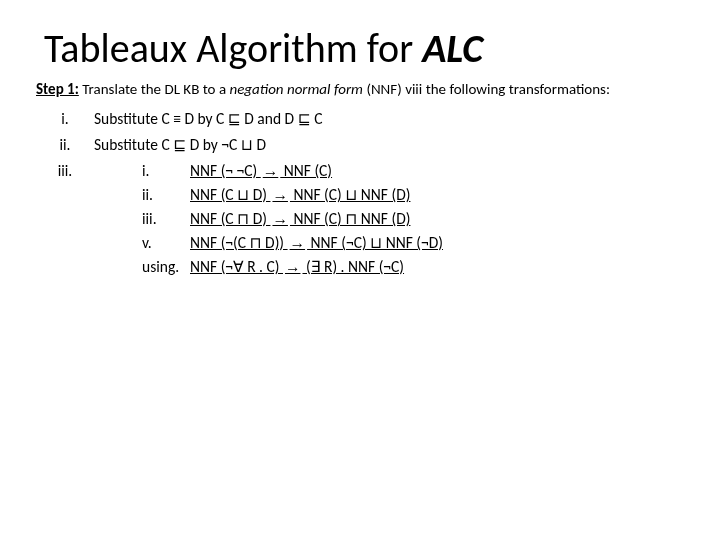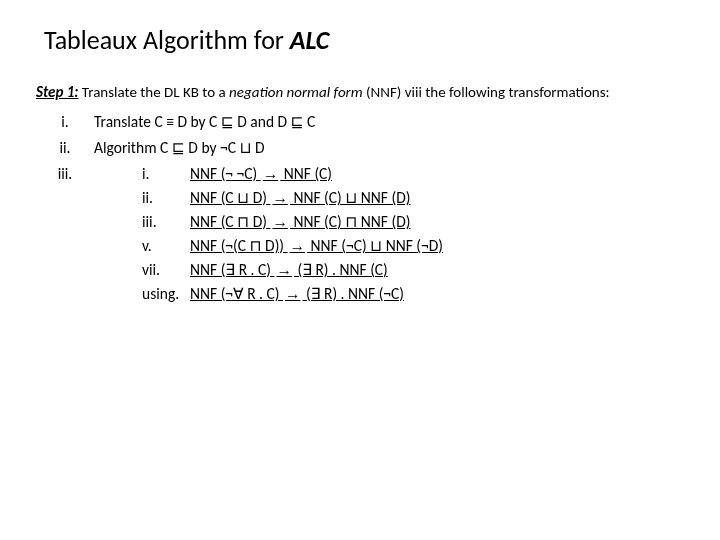--- a/index.html
+++ b/index.html
@@ -6,38 +6,37 @@
     body {
       width: 720px;
       height: 540px;
       background: #fff;
       font-family: Calibri, 'Segoe UI', Arial, sans-serif;
       color: #000;
       padding: 24px 36px 12px 36px;
       position: relative;
     }
     .title {
-      font-size: 26px;
+      font-size: 40px;
       font-weight: 400;
-      margin-bottom: 26px;
+      margin-bottom: 6px;
       padding-left: 8px;
     }
     .title .alc {
       font-style: italic;
       font-weight: 700;
     }
     .step-intro {
       font-size: 15px;
       line-height: 1.35;
       margin-bottom: 8px;
     }
     .step-intro .step-label {
       font-weight: 700;
       text-decoration: underline;
-      font-style: italic;
     }
     .italic { font-style: italic; }
     .body {
       font-size: 15.5px;
       line-height: 1.55;
     }
     .outer-list {
       list-style: none;
       padding-left: 0;
     }
@@ -81,28 +80,28 @@
 <p class="step-intro">
   <span class="step-label">Step 1:</span><span> Translate the DL KB to a </span><span class="italic">negation normal form</span><span> (NNF) viii the following transformations:</span>
 </p>
 
 <div class="body">
   <ol class="outer-list">
 
     <li>
       <span class="outer-num">i.</span>
       <span class="outer-content">
-        <span>Translate C ≡ D by C </span><span class="sym">⊑</span><span> D and D </span><span class="sym">⊑</span><span> C</span>
+        <span>Substitute C ≡ D by C </span><span class="sym">⊑</span><span> D and D </span><span class="sym">⊑</span><span> C</span>
       </span>
     </li>
 
     <li>
       <span class="outer-num">ii.</span>
       <span class="outer-content">
-        <span>Algorithm C </span><span class="sym">⊑</span><span> D by ¬C ⊔ D</span>
+        <span>Substitute C </span><span class="sym">⊑</span><span> D by ¬C ⊔ D</span>
       </span>
     </li>
 
     <li>
       <span class="outer-num">iii.</span>
       <span class="outer-content">
         <ol class="inner-list">
           <li>
               <span class="inner-num">i.</span>
               <span class="inner-content"><span>NNF (¬ ¬C) </span><span class="arrow">→</span><span> NNF (C)</span></span>
@@ -113,24 +112,20 @@
             </li>
           <li>
               <span class="inner-num">iii.</span>
               <span class="inner-content"><span>NNF (C ⊓ D) </span><span class="arrow">→</span><span> NNF (C) ⊓ NNF (D)</span></span>
             </li>
           <li>
               <span class="inner-num">v.</span>
               <span class="inner-content"><span>NNF (¬(C ⊓ D)) </span><span class="arrow">→</span><span> NNF (¬C) ⊔ NNF (¬D)</span></span>
             </li>
           <li>
-              <span class="inner-num">vii.</span>
-              <span class="inner-content"><span>NNF (∃ R . C) </span><span class="arrow">→</span><span> (∃ R) . NNF (C)</span></span>
-            </li>
-          <li>
               <span class="inner-num">using.</span>
               <span class="inner-content"><span>NNF (¬∀ R . C) </span><span class="arrow">→</span><span> (∃ R) . NNF (¬C)</span></span>
             </li>
         </ol>
       </span>
     </li>
 
   </ol>
 </div>
 

